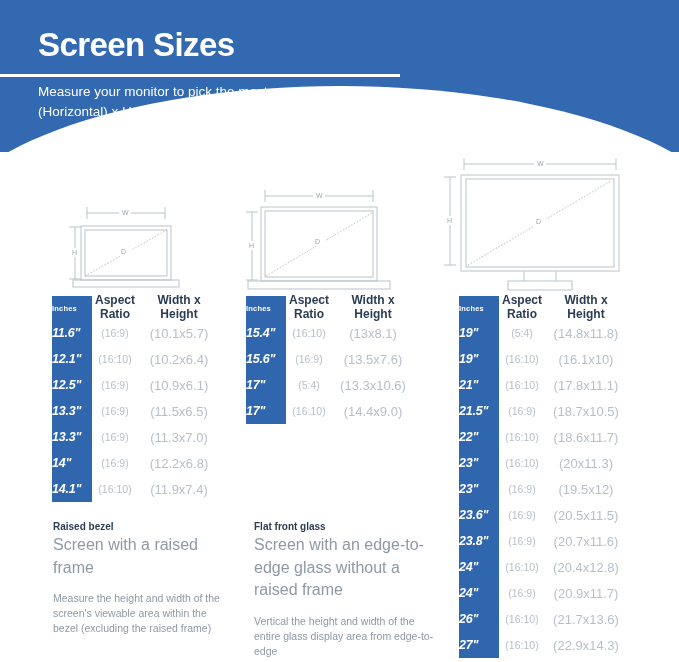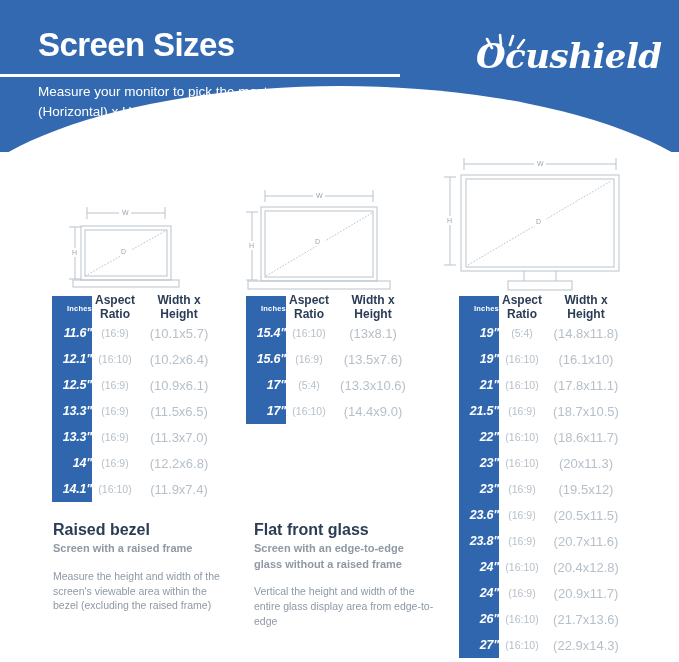--- a/index.html
+++ b/index.html
@@ -102,21 +102,21 @@
     width: 40px;
   }
   .trow {
     position: relative;
     display: flex;
     align-items: center;
     height: 26px;
   }
   .c-inch {
     width: 40px;
-    text-align: right;
+    text-align: left;
     color: #ffffff;
     font-size: 12.5px;
     font-weight: bold;
     font-style: italic;
     letter-spacing: -0.2px;
     z-index: 2;
   }
   .c-ratio {
     width: 46px;
     text-align: center;
@@ -141,59 +141,47 @@
   .hrow .c-ratio, .hrow .c-wh {
     color: #2b3d55;
     font-size: 12px;
     font-weight: bold;
     line-height: 1.15;
   }
 
   
   .note { position: absolute; width: 180px; }
   .note-title {
-    font-size: 16px;
+    font-size: 10px;
     font-weight: bold;
     color: #2b3d55;
     margin-bottom: 2px;
   }
   .note-sub {
-    font-size: 11px;
+    font-size: 16px;
     color: #8e99a6;
     line-height: 1.42;
     margin-bottom: 12px;
-    font-weight: bold;
   }
   .note-body {
     font-size: 10.5px;
     color: #8e99a6;
     line-height: 1.42;
   }
 </style>
 </head>
 <body>
 
 <div id="page">
 
   <div id="header">
     <div id="title">Screen Sizes</div>
     <div id="title-rule"></div>
     <div id="subtitle">Measure your monitor to pick the most accurate size. Width (Horizontal) x Height (Vertical) - IN</div>
 
-    <div id="logo">
-      <svg id="logo-rays" width="64" height="26" viewBox="0 0 64 26">
-        <g stroke="#ffffff" stroke-width="2.6" stroke-linecap="round">
-          <line x1="12" y1="16" x2="7" y2="7"></line>
-          <line x1="21" y1="13" x2="20" y2="3"></line>
-          <line x1="30" y1="13" x2="33" y2="4"></line>
-          <line x1="38" y1="16" x2="44" y2="8"></line>
-        </g>
-      </svg>
-      <div id="logo-text">Ocushield</div>
-    </div>
 
     <div id="header-curve"></div>
   </div>
 
   <div class="diagram" style="left:55px; top:196px; width:180px; height:96px;">
     <svg width="180" height="96" viewBox="0 0 180 96">
       <g stroke="#b9c3cc" fill="none" stroke-width="1">
 
         <line x1="32" y1="17" x2="110" y2="17"></line>
         <line x1="32" y1="11" x2="32" y2="23"></line>

